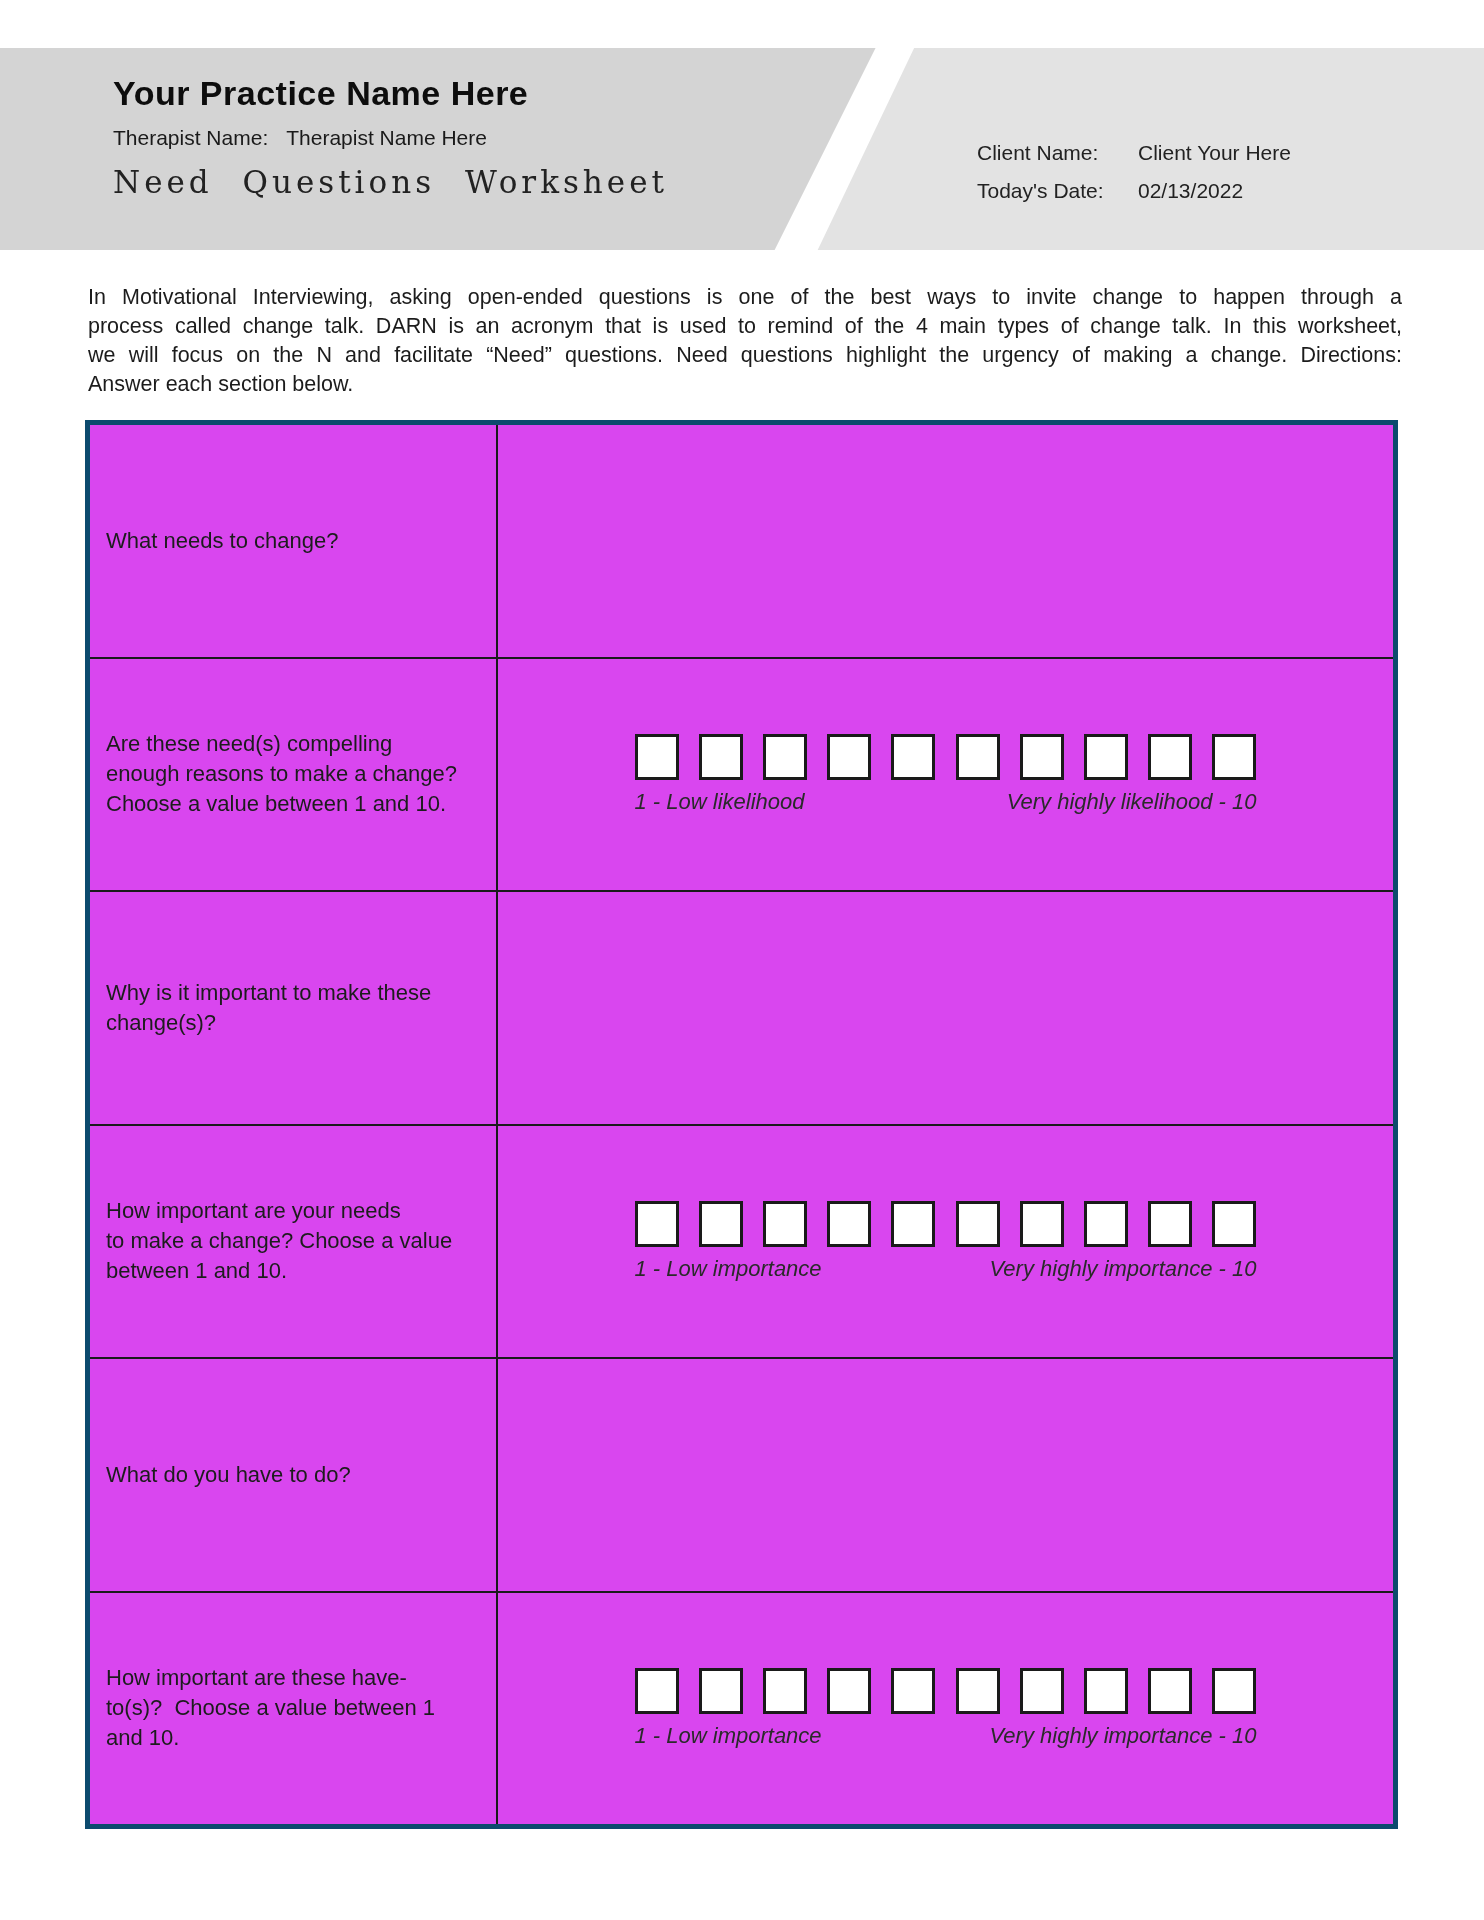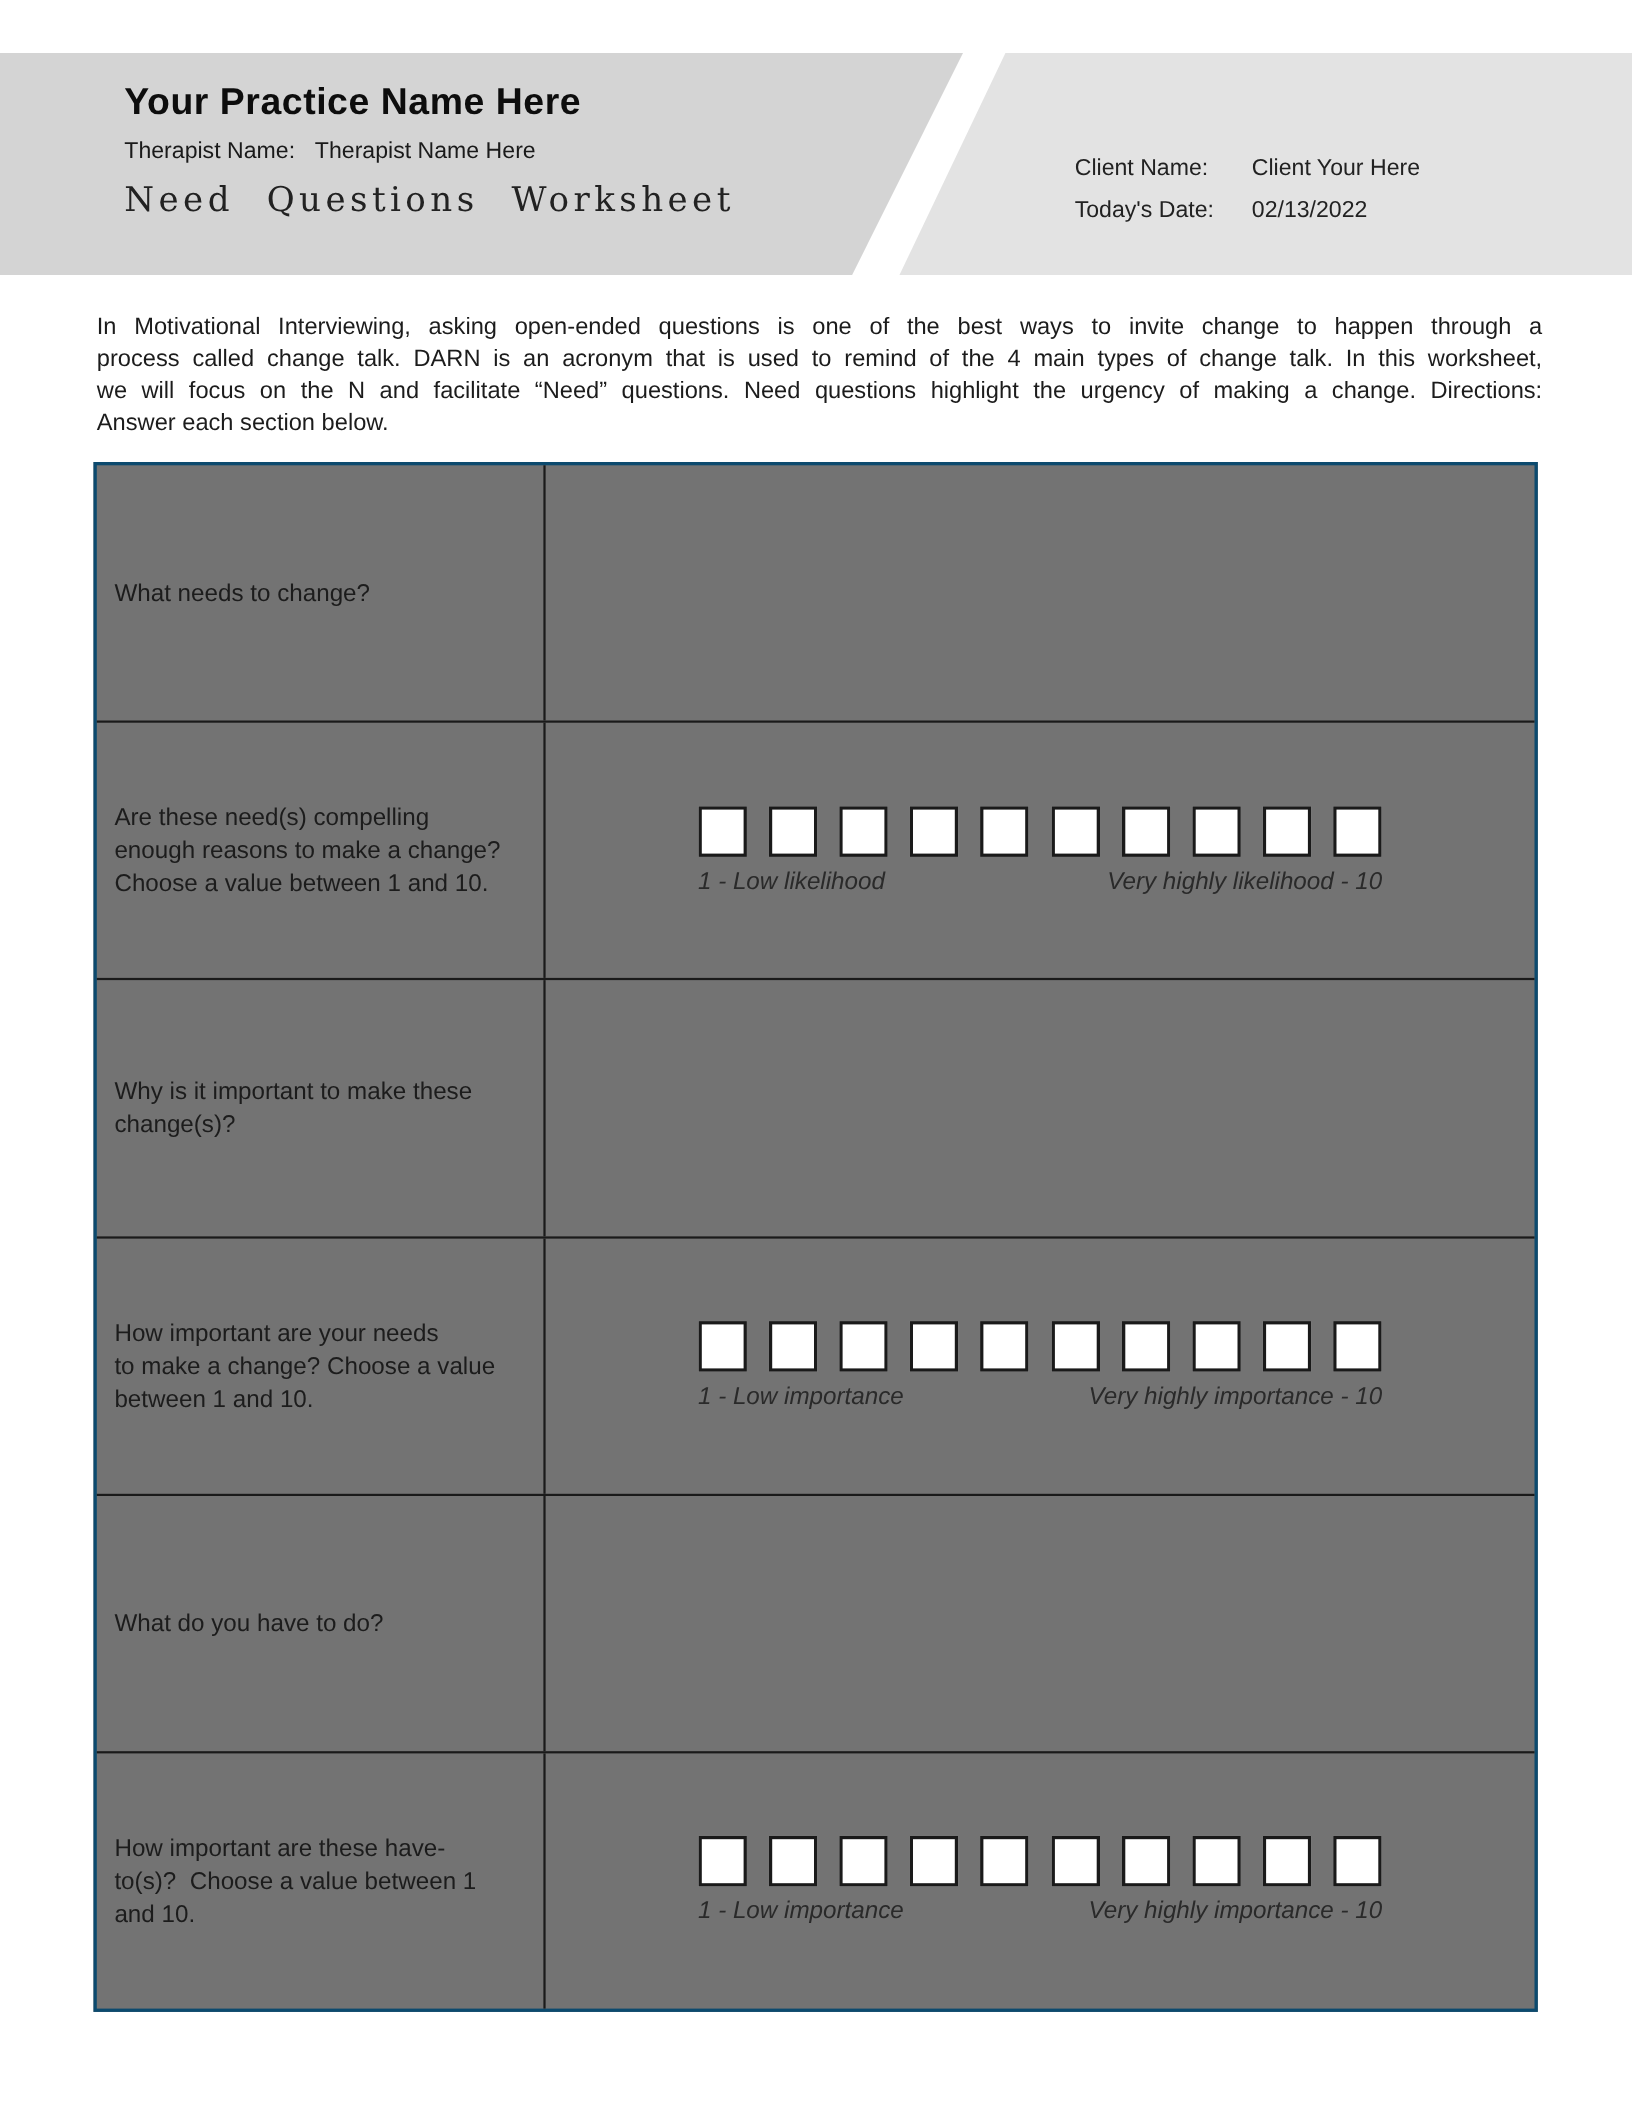--- a/index.html
+++ b/index.html
@@ -72,24 +72,24 @@
     color: #1c1c1c;
   }
   .intro-line { text-align: justify; }
   .intro-line.jline { text-align-last: justify; }
 
   
   .ws-table {
     position: absolute;
     left: 85px; top: 420px;
     width: 1313px; height: 1409px;
-    border: 3px solid #0c4a6e;
+    border: 5px solid #0c4a6e;
     display: flex;
     flex-direction: column;
-    background: #737373;
+    background: #d946ef;
   }
   .t-row { flex: 1; display: flex; }
   .t-row + .t-row { border-top: 2px solid #1a1a1a; }
   .q-cell {
     width: 408px;
     border-right: 2px solid #1a1a1a;
     display: flex;
     align-items: center;
     padding: 10px 14px 10px 16px;
     font-size: 22px;

